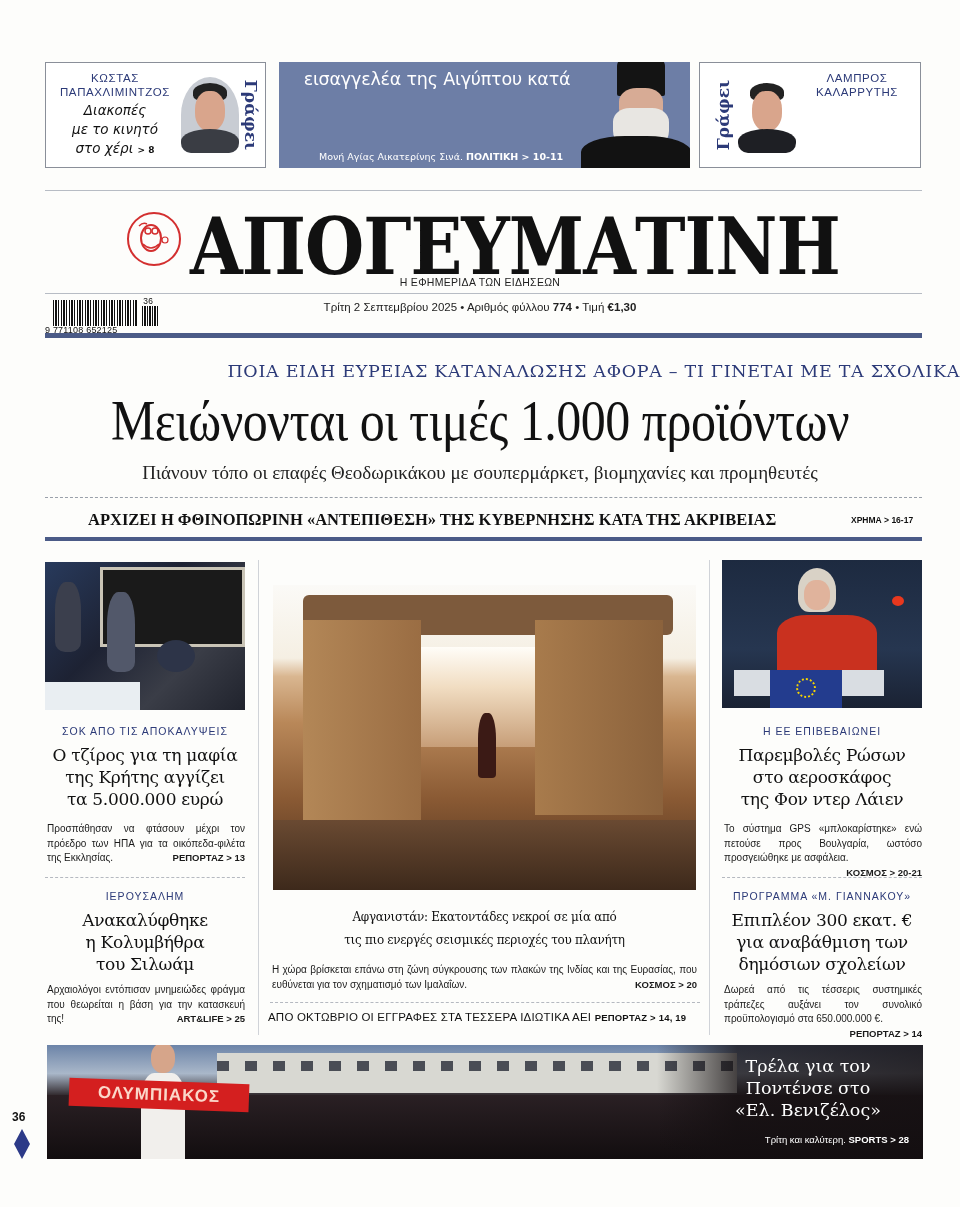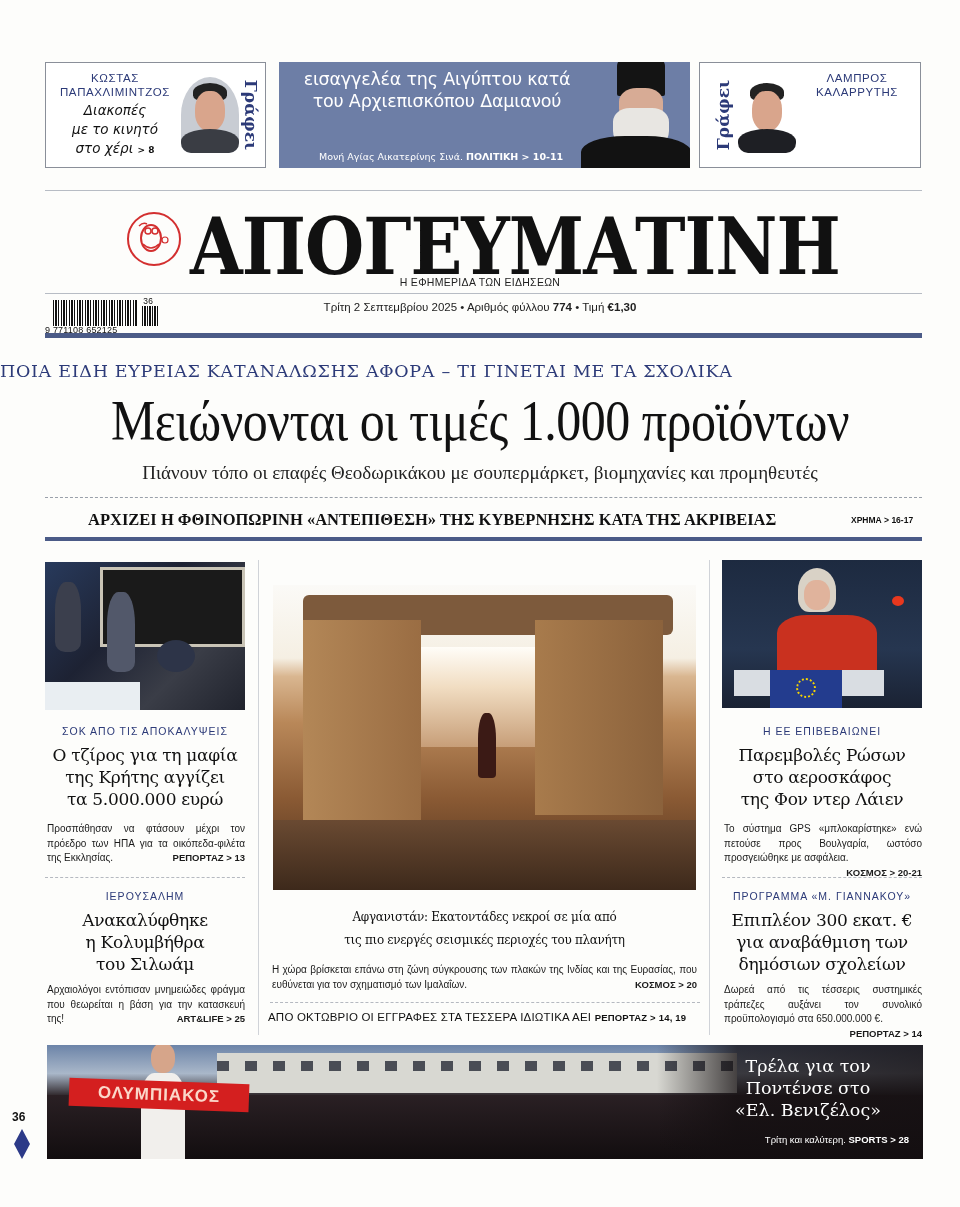--- a/index.html
+++ b/index.html
@@ -24,21 +24,21 @@
   .masthead-title { position: absolute; left: 190px; top: 200px; width: 650px; font-family: "DejaVu Serif", serif; font-weight: bold; font-size: 68px; letter-spacing: -1px; color: #111; transform: scaleY(1.15); transform-origin: top left; white-space: nowrap; }
   .tagline { position: absolute; left: 0; width: 960px; top: 276px; text-align: center; font-family: "Liberation Sans", sans-serif; font-size: 10.5px; letter-spacing: 0.3px; color: #222; }
   .dateline { position: absolute; left: 0; width: 960px; top: 301px; text-align: center; font-family: "Liberation Sans", sans-serif; font-size: 11.5px; color: #222; }
   .dateline b { font-weight: bold; }
   .blue-bar { position: absolute; left: 45px; width: 877px; height: 5px; background: #4b5b87; }
   .barcode { position: absolute; left: 53px; top: 300px; width: 84px; height: 26px; background: repeating-linear-gradient(90deg,#111 0 1px,#fff 1px 2px,#111 2px 4px,#fff 4px 5px,#111 5px 6px,#fff 6px 8px); }
   .barcode2 { position: absolute; left: 142px; top: 306px; width: 17px; height: 20px; background: repeating-linear-gradient(90deg,#111 0 1px,#fff 1px 2px,#111 2px 4px,#fff 4px 5px); }
   .barcode-num { position: absolute; left: 45px; top: 325px; font-family: Liberation Sans, sans-serif; font-size: 9px; color: #111; letter-spacing: 0.2px; }
   .barcode-issue { position: absolute; left: 143px; top: 297px; font-family: "Liberation Mono", monospace; font-size: 8.5px; color: #111; }
   
-  .kicker { position: absolute; left: 0; width: 960px; top: 361px; text-align: left; font-family: "DejaVu Serif", serif; font-size: 17.5px; color: #2c3a78; letter-spacing: 0.7px; }
+  .kicker { position: absolute; left: 0; width: 960px; top: 361px; text-align: right; font-family: "DejaVu Serif", serif; font-size: 17.5px; color: #2c3a78; letter-spacing: 0.7px; }
   .lead-title { position: absolute; left: 0; width: 960px; top: 392px; text-align: center; font-family: "Liberation Serif", serif; font-size: 50px; color: #111; letter-spacing: -0.5px; transform: scaleY(1.12); }
   .lead-sub { position: absolute; left: 0; width: 960px; top: 462px; text-align: center; font-family: "Liberation Serif", serif; font-size: 19px; color: #222; }
   .dashed { position: absolute; left: 45px; width: 877px; border-top: 1px dashed #9aa0aa; }
   .teaser { position: absolute; left: 88px; top: 510px; font-family: "Liberation Serif", serif; font-weight: bold; font-size: 16.5px; color: #111; white-space: nowrap; }
   .teaser-ref { position: absolute; left: 851px; top: 515px; font-family: "Liberation Sans", sans-serif; font-weight: bold; font-size: 8.5px; color: #111; white-space: nowrap; }
   
   .col-divider { position: absolute; width: 1px; background: #d0d3d8; }
   .photo { position: absolute; overflow: hidden; }
   .section-kicker { position: absolute; text-align: center; font-family: "Liberation Sans", sans-serif; font-size: 10.5px; color: #2c3a78; letter-spacing: 1px; }
   .story-title { position: absolute; text-align: center; font-family: "DejaVu Serif", serif; font-size: 17px; line-height: 22px; color: #111; letter-spacing: -0.3px; }
@@ -74,21 +74,20 @@
     <div class="hair"></div>
       <div class="skin"></div>
       <div class="shirt"></div>
   </div>
   <div class="grafei" style="left:170px;top:42px;transform:rotate(90deg);">Γράφει</div>
 </div>
 
 <div class="center-promo">
   <div class="headline">
     <div>εισαγγελέα της Αιγύπτου κατά</div>
-    <div>του Αρχιεπισκόπου Δαμιανού</div>
   </div>
   <div class="sub">
     <span>Μονή Αγίας Αικατερίνης Σινά.</span>
     <b>ΠΟΛΙΤΙΚΗ &gt; 10-11</b>
   </div>
   <div style="position:absolute;left:302px;top:-4px;width:110px;height:114px;">
     <div style="position:absolute;left:36px;top:0;width:48px;height:38px;background:#141414;border-radius:8px 8px 2px 2px;"></div>
     <div style="position:absolute;left:38px;top:30px;width:44px;height:34px;background:#d7ab95;border-radius:40%;"></div>
     <div style="position:absolute;left:32px;top:50px;width:56px;height:46px;background:#e8e6e2;border-radius:30% 30% 50% 50%;"></div>
     <div style="position:absolute;left:0;top:78px;width:110px;height:40px;background:#121212;border-radius:40% 40% 0 0;"></div>

